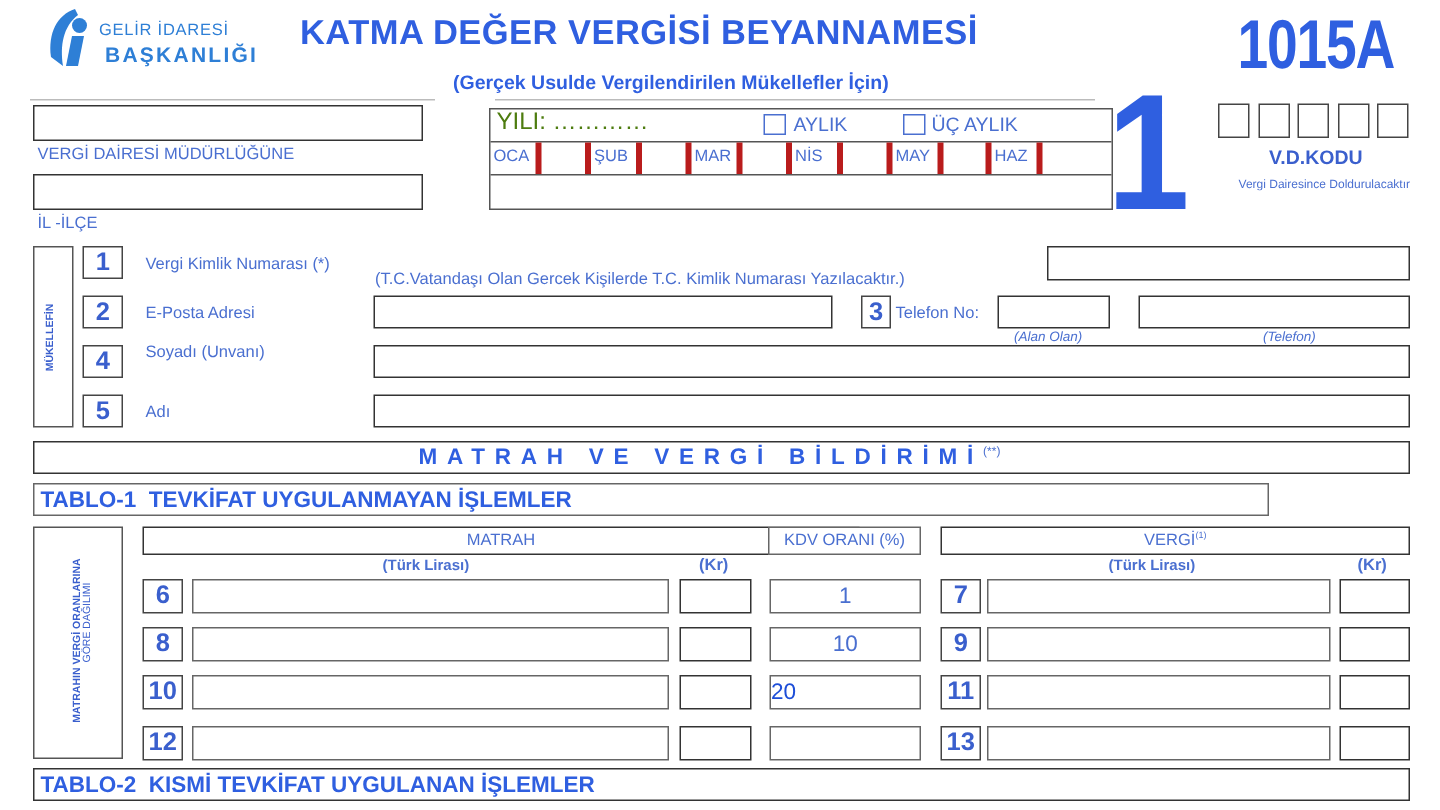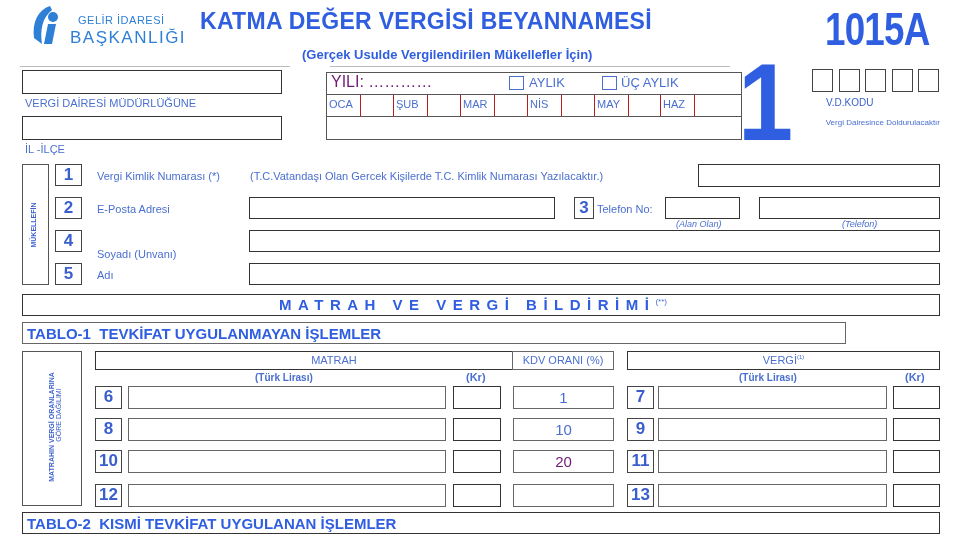--- a/index.html
+++ b/index.html
@@ -3,50 +3,50 @@
 <meta charset="utf-8">
 <style>
 *{box-sizing:border-box;margin:0;padding:0}
 body{width:960px;height:540px;background:#fff;position:relative;overflow:hidden;font-family:"Liberation Sans",sans-serif;color:#3a5fcd}
 .a{position:absolute}
 .box{position:absolute;border:1.5px solid #333;background:#fff}
 .gbox{position:absolute;border:1.5px solid #666;background:#fff}
 .lbl{position:absolute;font-size:11px;color:#4a6fd0;white-space:nowrap}
 .num{position:absolute;border:1.5px solid #444;background:#fff;color:#3a5fcd;font-weight:bold;font-size:17px;text-align:center;line-height:20px}
 .blue{color:#2f5fe0}
-.cell{position:absolute;border-right:1px solid #b91c1c;font-size:11px;color:#4a6fd0;line-height:19px;padding-left:2px}
+.cell{position:absolute;border-right:4px solid #b91c1c;font-size:11px;color:#4a6fd0;line-height:19px;padding-left:2px}
 .vtext{position:absolute;transform:rotate(-90deg);transform-origin:center;white-space:nowrap;font-size:7px;font-weight:bold;color:#3a5fcd;text-align:center}
 .hdr{font-weight:bold;font-size:15px;color:#2f5fe0}
 </style>
 </head>
 <body>
 
 <div class="a" style="left:30px;top:4px;width:140px;height:44px">
   <svg width="34" height="44" viewBox="0 0 34 44" style="position:absolute;left:0;top:0">
     <path d="M20 2 C8 6 2 18 4 34 L12 40 C10 26 12 14 22 6 Z" fill="#2e7fd6"></path>
     <circle cx="23" cy="13" r="5" fill="#2e7fd6"></circle>
     <path d="M18 20 L26 20 L22 40 L14 40 Z" fill="#2e7fd6"></path>
   </svg>
-  <div class="a" style="left:48px;top:10px;font-size:11px;color:#2e7fd6;letter-spacing:0.5px">GELİR İDARESİ</div>
-  <div class="a" style="left:40px;top:24px;font-size:17px;font-weight:normal;color:#2e7fd6;letter-spacing:1.5px">BAŞKANLIĞI</div>
+  <div class="a" style="left:36px;top:10px;font-size:11px;color:#2e7fd6;letter-spacing:0.5px">GELİR İDARESİ</div>
+  <div class="a" style="left:40px;top:24px;font-size:14px;font-weight:bold;color:#2e7fd6;letter-spacing:1.5px">BAŞKANLIĞI</div>
 </div>
 
 <div class="a blue" style="left:200px;top:8px;font-size:23px;font-weight:bold;letter-spacing:0.3px">KATMA DEĞER VERGİSİ BEYANNAMESİ</div>
 <div class="a blue" style="left:302px;top:47px;font-size:13px;font-weight:bold">(Gerçek Usulde Vergilendirilen Mükellefler İçin)</div>
 <div class="a blue" style="left:825px;top:2px;font-size:46px;font-weight:bold;transform:scaleX(0.8);transform-origin:left top;letter-spacing:-1px">1015A</div>
 <div class="a" style="left:20px;top:66px;width:270px;height:1px;background:#bbb"></div>
 <div class="a" style="left:330px;top:66px;width:400px;height:1px;background:#bbb"></div>
 
 <div class="box" style="left:22px;top:70px;width:260px;height:24px"></div>
 <div class="lbl" style="left:25px;top:97px;font-size:11px">VERGİ DAİRESİ MÜDÜRLÜĞÜNE</div>
 <div class="box" style="left:22px;top:116px;width:260px;height:24px"></div>
 <div class="lbl" style="left:25px;top:143px">İL -İLÇE</div>
 
 <div class="a" style="left:326px;top:72px;width:416px;height:68px;border:1.5px solid #555">
-  <div class="a" style="left:4px;top:0px;font-size:16px;color:#701a75">YILI: …………</div>
+  <div class="a" style="left:4px;top:0px;font-size:16px;color:#4d7c0f">YILI: …………</div>
   <div class="a" style="left:182px;top:3px;width:15px;height:14px;border:1.5px solid #4a6fd0"></div>
   <div class="a" style="left:202px;top:2px;font-size:13px;color:#4a6fd0">AYLIK</div>
   <div class="a" style="left:275px;top:3px;width:15px;height:14px;border:1.5px solid #4a6fd0"></div>
   <div class="a" style="left:294px;top:2px;font-size:13px;color:#4a6fd0">ÜÇ AYLIK</div>
   <div class="a" style="left:0;top:21px;width:100%;height:1px;background:#555"></div>
   <div class="a" style="left:0;top:43px;width:100%;height:1px;background:#555"></div>
 
   <div class="a" style="left:0;top:22px;width:100%;height:21px">
     <div class="cell" style="left:0;width:34px;height:21px">OCA</div>
     <div class="cell" style="left:34px;width:33px;height:21px"></div>
@@ -64,44 +64,44 @@
 
 </div>
 
 <div class="a blue" style="left:735px;top:52px;font-size:110px;font-weight:bold;line-height:100px;transform:scaleX(0.9)">1</div>
 
 <div class="box" style="left:812px;top:69px;width:21px;height:23px;border-color:#444"></div>
 <div class="box" style="left:839px;top:69px;width:21px;height:23px;border-color:#444"></div>
 <div class="box" style="left:865px;top:69px;width:21px;height:23px;border-color:#444"></div>
 <div class="box" style="left:892px;top:69px;width:21px;height:23px;border-color:#444"></div>
 <div class="box" style="left:918px;top:69px;width:21px;height:23px;border-color:#444"></div>
-<div class="a" style="left:826px;top:97px;font-size:10px;font-weight:normal;color:#3a5fcd">V.D.KODU</div>
+<div class="a" style="left:846px;top:97px;font-size:13px;font-weight:bold;color:#3a5fcd">V.D.KODU</div>
 <div class="a" style="left:800px;top:118px;width:140px;overflow:hidden;font-size:8px;color:#4a6fd0;white-space:nowrap;direction:rtl;text-align:right">Vergi Dairesince Doldurulacaktır</div>
 
 <div class="box" style="left:22px;top:164px;width:27px;height:121px;border-color:#555"></div>
 <div class="vtext" style="left:-15px;top:220px;width:100px;height:10px">MÜKELLEFİN</div>
 
 <div class="num" style="left:55px;top:164px;width:27px;height:22px">1</div>
 <div class="lbl" style="left:97px;top:170px">Vergi  Kimlik Numarası (*)</div>
-<div class="lbl" style="left:250px;top:170px">(T.C.Vatandaşı Olan Gercek Kişilerde T.C. Kimlik Numarası Yazılacaktır.)</div>
+<div class="lbl" style="left:250px;top:180px">(T.C.Vatandaşı Olan Gercek Kişilerde T.C. Kimlik Numarası Yazılacaktır.)</div>
 <div class="box" style="left:698px;top:164px;width:242px;height:23px"></div>
 
 <div class="num" style="left:55px;top:197px;width:27px;height:22px">2</div>
 <div class="lbl" style="left:97px;top:203px">E-Posta Adresi</div>
 <div class="box" style="left:249px;top:197px;width:306px;height:22px"></div>
 
 <div class="num" style="left:574px;top:197px;width:20px;height:22px">3</div>
 <div class="lbl" style="left:597px;top:203px">Telefon No:</div>
 <div class="box" style="left:665px;top:197px;width:75px;height:22px"></div>
 <div class="box" style="left:759px;top:197px;width:181px;height:22px"></div>
 <div class="a" style="left:676px;top:219px;font-size:9px;font-style:italic;color:#4a6fd0">(Alan Olan)</div>
 <div class="a" style="left:842px;top:219px;font-size:9px;font-style:italic;color:#4a6fd0">(Telefon)</div>
 
 <div class="num" style="left:55px;top:230px;width:27px;height:22px">4</div>
-<div class="lbl" style="left:97px;top:248px">Soyadı (Unvanı)</div>
+<div class="lbl" style="left:97px;top:229px">Soyadı (Unvanı)</div>
 <div class="box" style="left:249px;top:230px;width:691px;height:22px"></div>
 
 <div class="num" style="left:55px;top:263px;width:27px;height:22px">5</div>
 <div class="lbl" style="left:97px;top:269px">Adı</div>
 <div class="box" style="left:249px;top:263px;width:691px;height:22px"></div>
 
 <div class="box" style="left:22px;top:294px;width:918px;height:22px">
   <div class="a" style="left:256px;top:1px;white-space:nowrap">
     <span style="font-size:15px;font-weight:bold;color:#2f5fe0;letter-spacing:6.5px">MATRAH VE VERGİ BİLDİRİMİ</span><sup style="font-size:8px;color:#4a6fd0">(**)</sup>
   </div>
@@ -148,21 +148,21 @@
   <div class="a" style="left:0;width:100%;text-align:center;top:2px;font-size:15px;color:#4a6fd0">10</div>
 </div>
 <div class="num" style="left:627px;top:418px;width:27px;height:23px">9</div>
 <div class="gbox" style="left:658px;top:418px;width:229px;height:23px"></div>
 <div class="gbox" style="left:893px;top:418px;width:47px;height:23px;border-color:#333"></div>
 
 <div class="num" style="left:95px;top:450px;width:27px;height:23px">10</div>
 <div class="gbox" style="left:128px;top:450px;width:318px;height:23px"></div>
 <div class="gbox" style="left:453px;top:450px;width:48px;height:23px;border-color:#333"></div>
 <div class="gbox" style="left:513px;top:450px;width:101px;height:23px">
-  <div class="a" style="left:0;width:100%;text-align:center;top:2px;font-size:15px;color:#701a75">20</div>
+  <div class="a" style="left:0;width:100%;text-align:left;top:2px;font-size:15px;color:#1d4ed8">20</div>
 </div>
 <div class="num" style="left:627px;top:450px;width:27px;height:23px">11</div>
 <div class="gbox" style="left:658px;top:450px;width:229px;height:23px"></div>
 <div class="gbox" style="left:893px;top:450px;width:47px;height:23px;border-color:#333"></div>
 
 <div class="num" style="left:95px;top:484px;width:27px;height:23px">12</div>
 <div class="gbox" style="left:128px;top:484px;width:318px;height:23px"></div>
 <div class="gbox" style="left:453px;top:484px;width:48px;height:23px;border-color:#333"></div>
 <div class="gbox" style="left:513px;top:484px;width:101px;height:23px">
   <div class="a" style="left:0;width:100%;text-align:center;top:2px;font-size:15px;color:#4a6fd0"></div>

